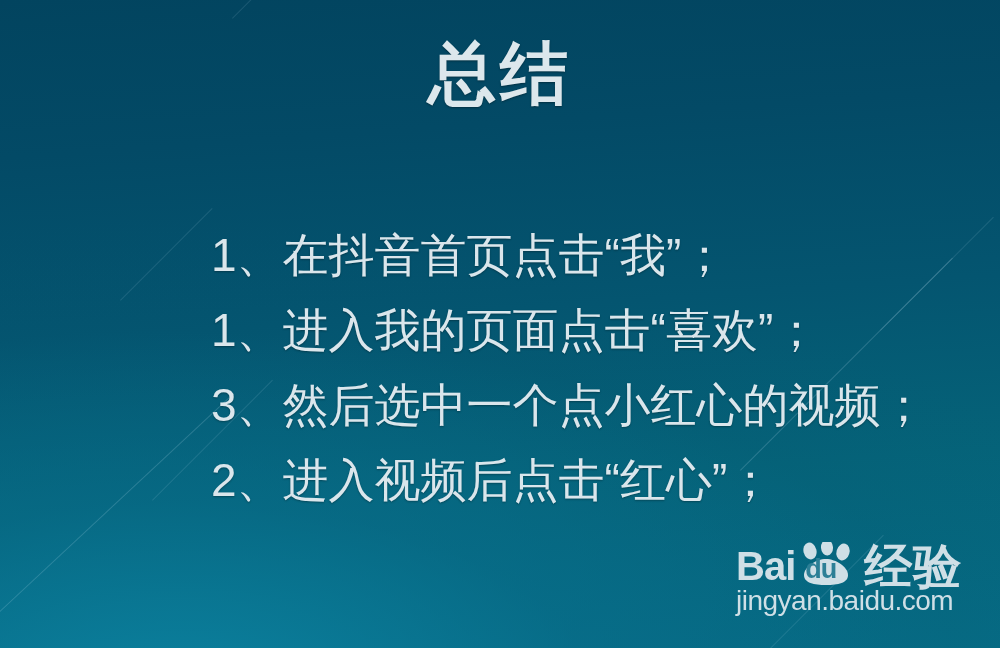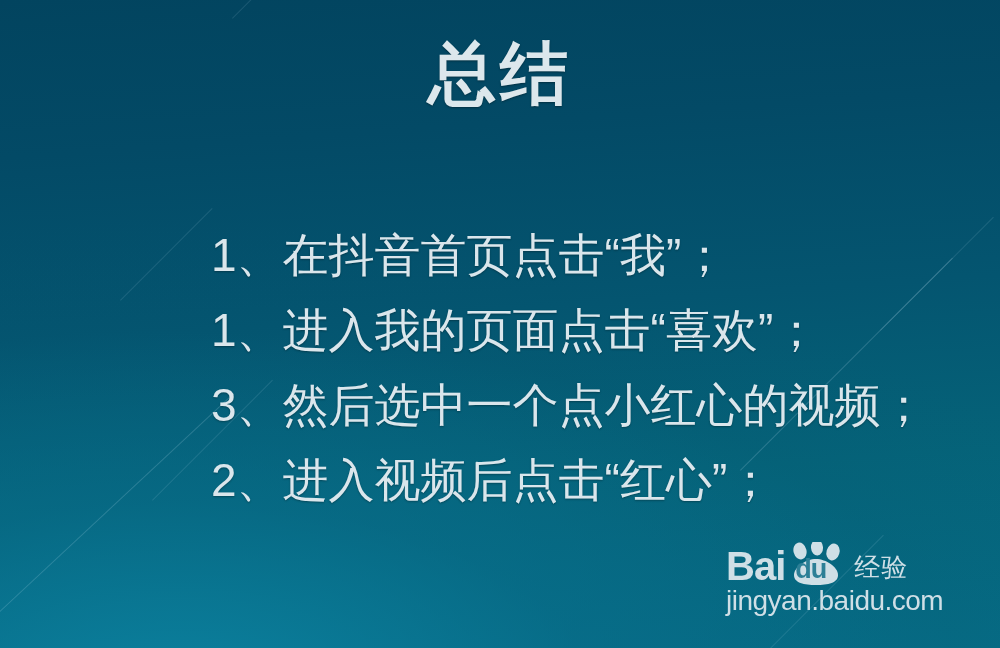--- a/index.html
+++ b/index.html
@@ -58,21 +58,21 @@
     line-height: 75px;
     font-weight: 500;
     color: #dae6ec;
     white-space: nowrap;
     text-shadow: 0 1px 2px rgba(0,0,0,0.30);
   }
 
   
   .watermark {
     position: absolute;
-    right: 24px;
+    right: 14px;
     bottom: 32px;
     width: 250px;
     text-align: left;
     user-select: none;
   }
   .wm-top {
     display: flex;
     align-items: flex-end;
     gap: 0px;
     height: 44px;
@@ -96,22 +96,22 @@
     position: absolute;
     left: 9px;
     bottom: 0px;
     font-size: 27px;
     font-weight: 700;
     line-height: 33px;
     color: #2c7f96;
     letter-spacing: -1px;
   }
   .wm-cn {
-    font-size: 26px;
-    font-weight: 400;
+    font-size: 48px;
+    font-weight: 700;
     line-height: 38px;
     color: #cfdfe6;
     letter-spacing: 1px;
     margin-left: 2px;
   }
   .wm-url {
     margin-top: 0;
     font-size: 28px;
     line-height: 30px;
     font-weight: 400;

